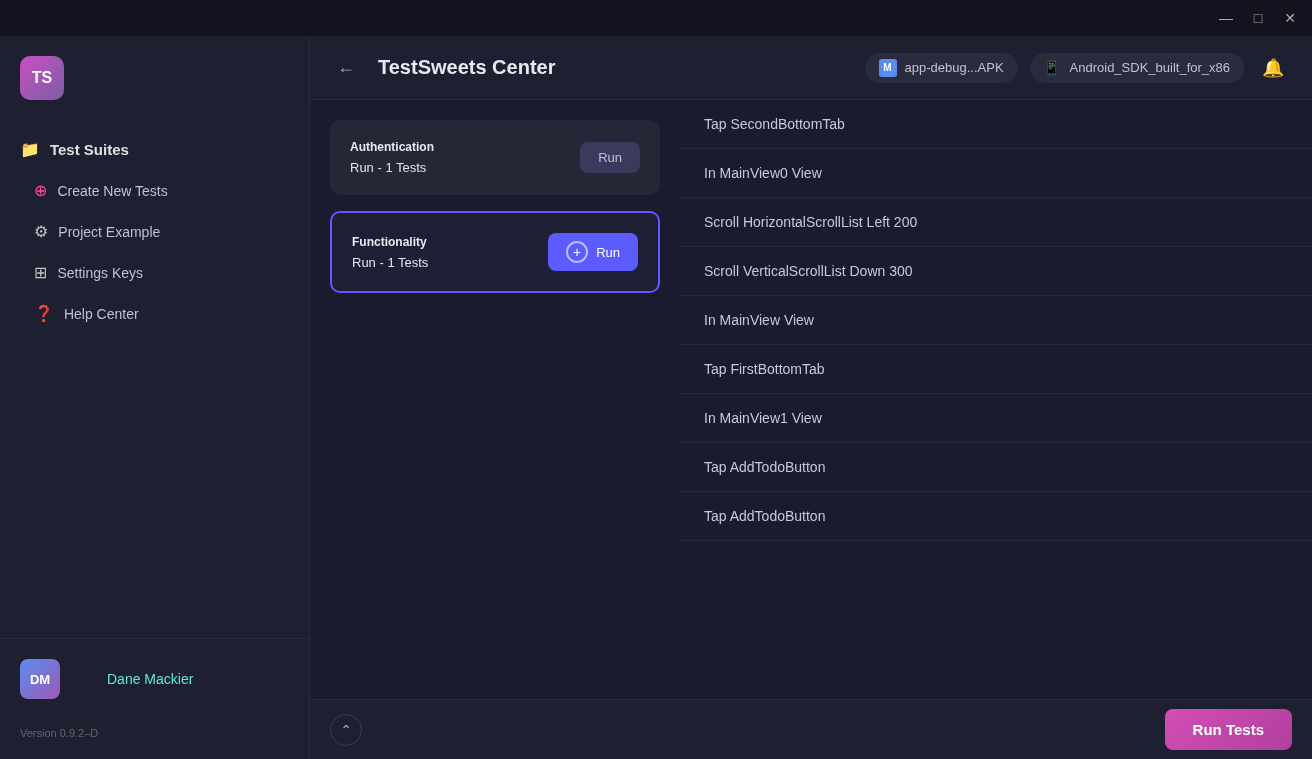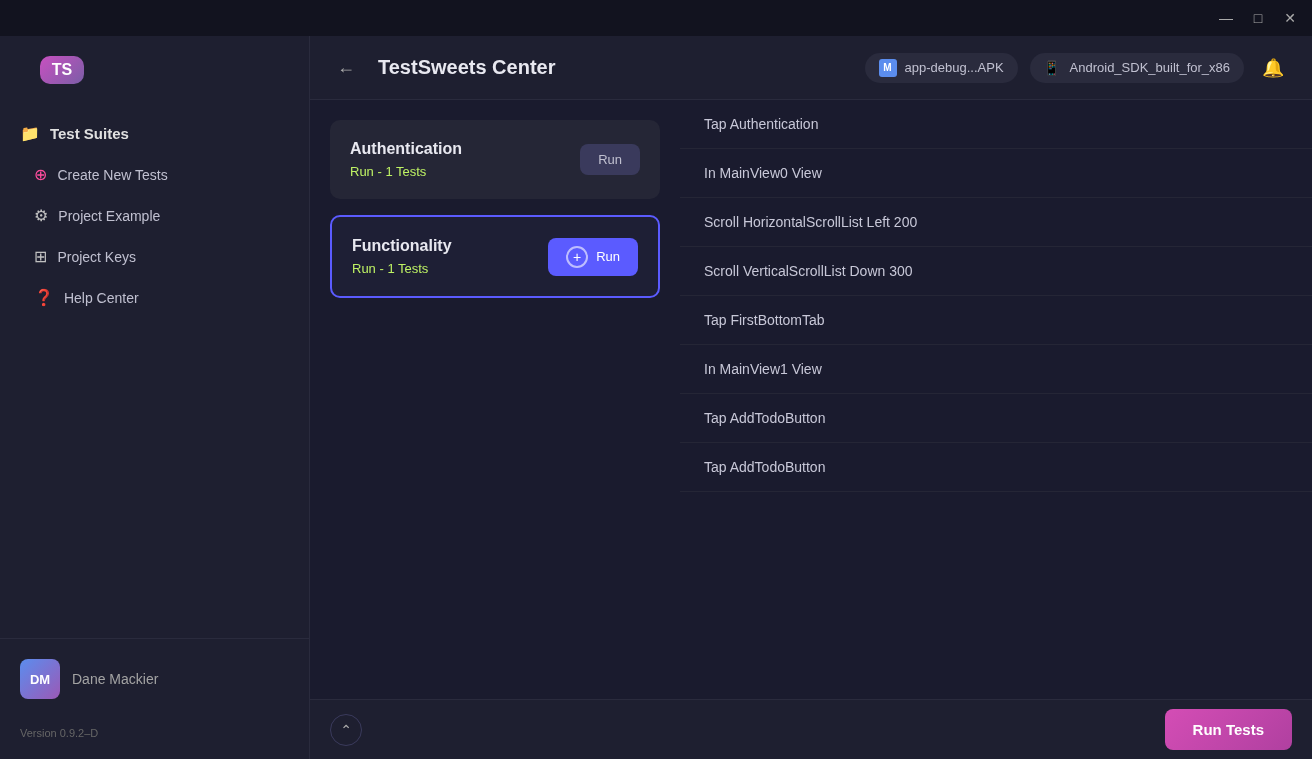--- a/index.html
+++ b/index.html
@@ -56,30 +56,29 @@
       flex-shrink: 0;
       border-right: 1px solid #2a2b3d;
     }
     .sidebar-logo {
       display: flex;
       align-items: center;
       padding: 0 20px 30px 20px;
     }
     .logo-avatar {
       width: 44px;
-      height: 28px;
+      height: 44px;
       border-radius: 10px;
       background: linear-gradient(135deg, #c850c0, #7b5ea7);
       display: flex;
       align-items: center;
       justify-content: center;
       font-weight: bold;
       font-size: 16px;
       color: white;
-      margin-left: 20px;
     }
     .sidebar-nav {
       flex: 1;
       padding: 0 10px;
     }
     .nav-section-header {
       display: flex;
       align-items: center;
       padding: 10px 10px;
       font-size: 15px;
@@ -108,39 +107,40 @@
     .nav-item.keys .icon { color: #c0c0c0; }
     .nav-item.help .icon { color: #c0c0c0; }
 
     .sidebar-bottom {
       padding: 20px;
       border-top: 1px solid #2a2b3d;
     }
     .user-info {
       display: flex;
       align-items: center;
-      gap: 12px;
+      gap: 2px;
     }
     .user-avatar {
       width: 40px;
       height: 40px;
       border-radius: 8px;
       background: linear-gradient(135deg, #5b8dee, #9b59b6);
       display: flex;
       align-items: center;
       justify-content: center;
       font-weight: bold;
       font-size: 13px;
       color: white;
       flex-shrink: 0;
     }
     .user-name {
       font-size: 14px;
       font-weight: 500;
-      color: #a3a3a3;
+      color: #5eead4;
+      margin-left: 45px;
     }
     .version-text {
       font-size: 11px;
       color: #666;
       padding: 8px 20px 0;
     }
 
     
     .content-area {
       flex: 1;
@@ -247,28 +247,28 @@
       justify-content: space-between;
       cursor: pointer;
     }
     .suite-card.active {
       border: 2px solid #5b5bff;
       background: #1e1f35;
       gap: 18px;
     }
     .suite-info {}
     .suite-name {
-      font-size: 16px;
+      font-size: 12px;
       font-weight: 600;
       color: #e8e8f0;
       margin-bottom: 6px;
     }
     .suite-meta {
       font-size: 13px;
-      color: #bef264;
+      color: #e5e5e5;
     }
     .run-btn {
       background: #3a3a5c;
       border: none;
       border-radius: 8px;
       color: #c0c0d0;
       font-size: 13px;
       padding: 8px 18px;
       cursor: pointer;
     }
@@ -374,21 +374,21 @@
         <span>Create New Tests</span>
       </div>
 
       <div class="nav-item settings">
         <span class="icon">⚙</span>
         <span>Project Example</span>
       </div>
 
       <div class="nav-item keys">
         <span class="icon">⊞</span>
-        <span>Project Keys</span>
+        <span>Settings Keys</span>
       </div>
 
       <div class="nav-item help">
         <span class="icon">❓</span>
         <span>Help Center</span>
       </div>
     </div>
 
     <div class="sidebar-bottom">
       <div class="user-info">
@@ -436,24 +436,25 @@
           </div>
           <button class="run-btn-active">
             <div class="plus-icon">+</div>
             <span>Run</span>
           </button>
         </div>
 
       </div>
 
       <div class="right-panel">
-        <div class="test-step">Tap Authentication</div>
+        <div class="test-step">Tap SecondBottomTab</div>
         <div class="test-step">In MainView0 View</div>
         <div class="test-step">Scroll HorizontalScrollList Left 200</div>
         <div class="test-step">Scroll VerticalScrollList Down 300</div>
+        <div class="test-step">In MainView View</div>
         <div class="test-step">Tap FirstBottomTab</div>
         <div class="test-step">In MainView1 View</div>
         <div class="test-step">Tap AddTodoButton</div>
         <div class="test-step">Tap AddTodoButton</div>
       </div>
 
     </div>
 
     <div class="bottom-bar">
       <button class="collapse-btn">⌃</button>

